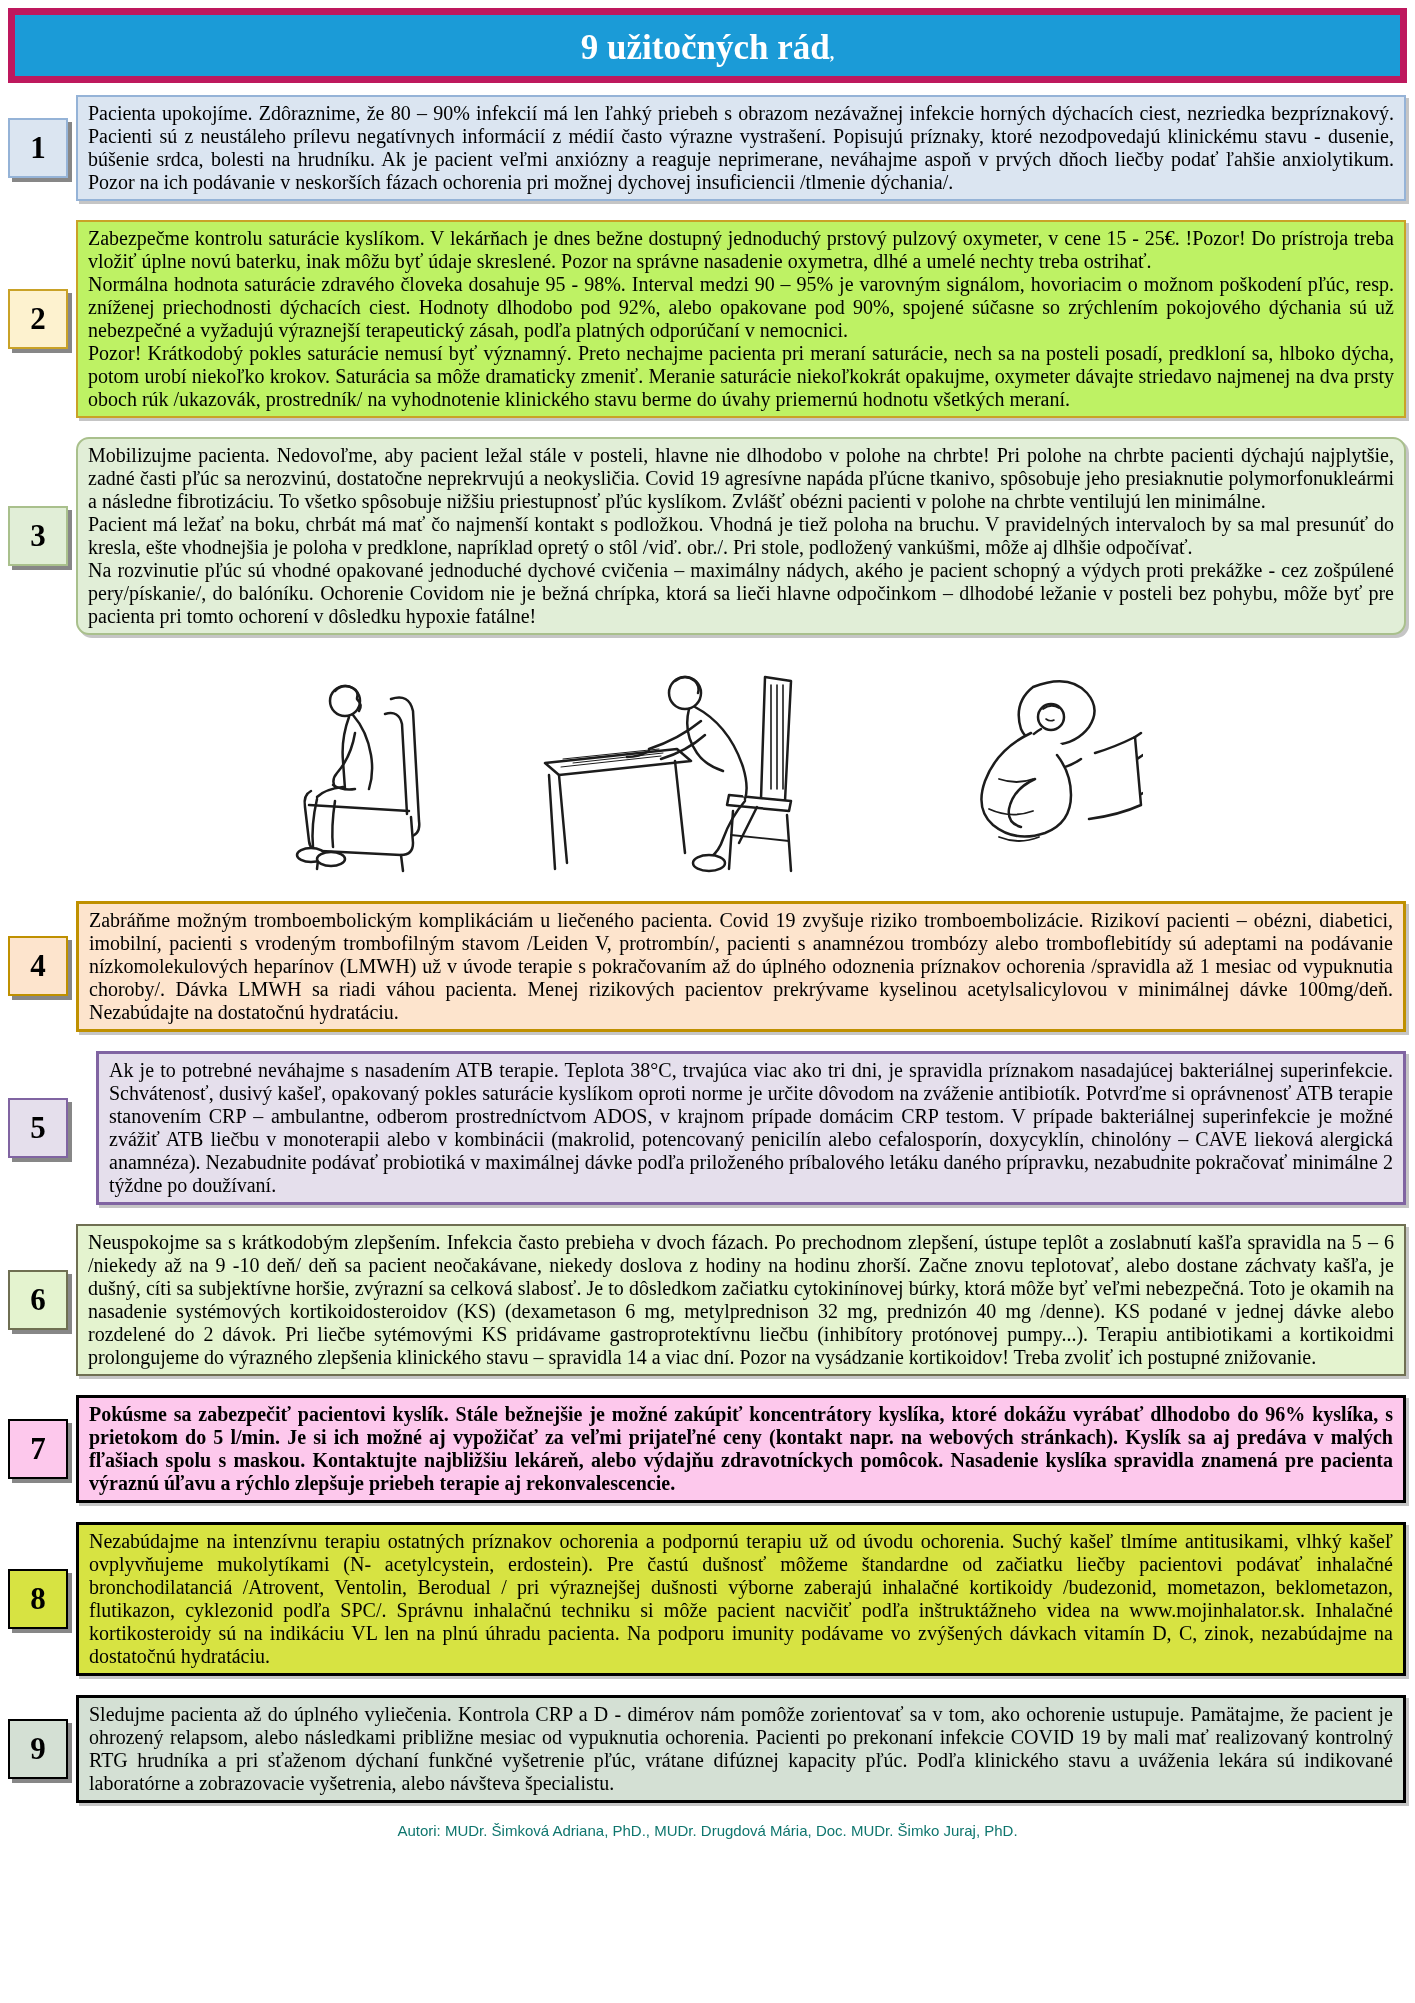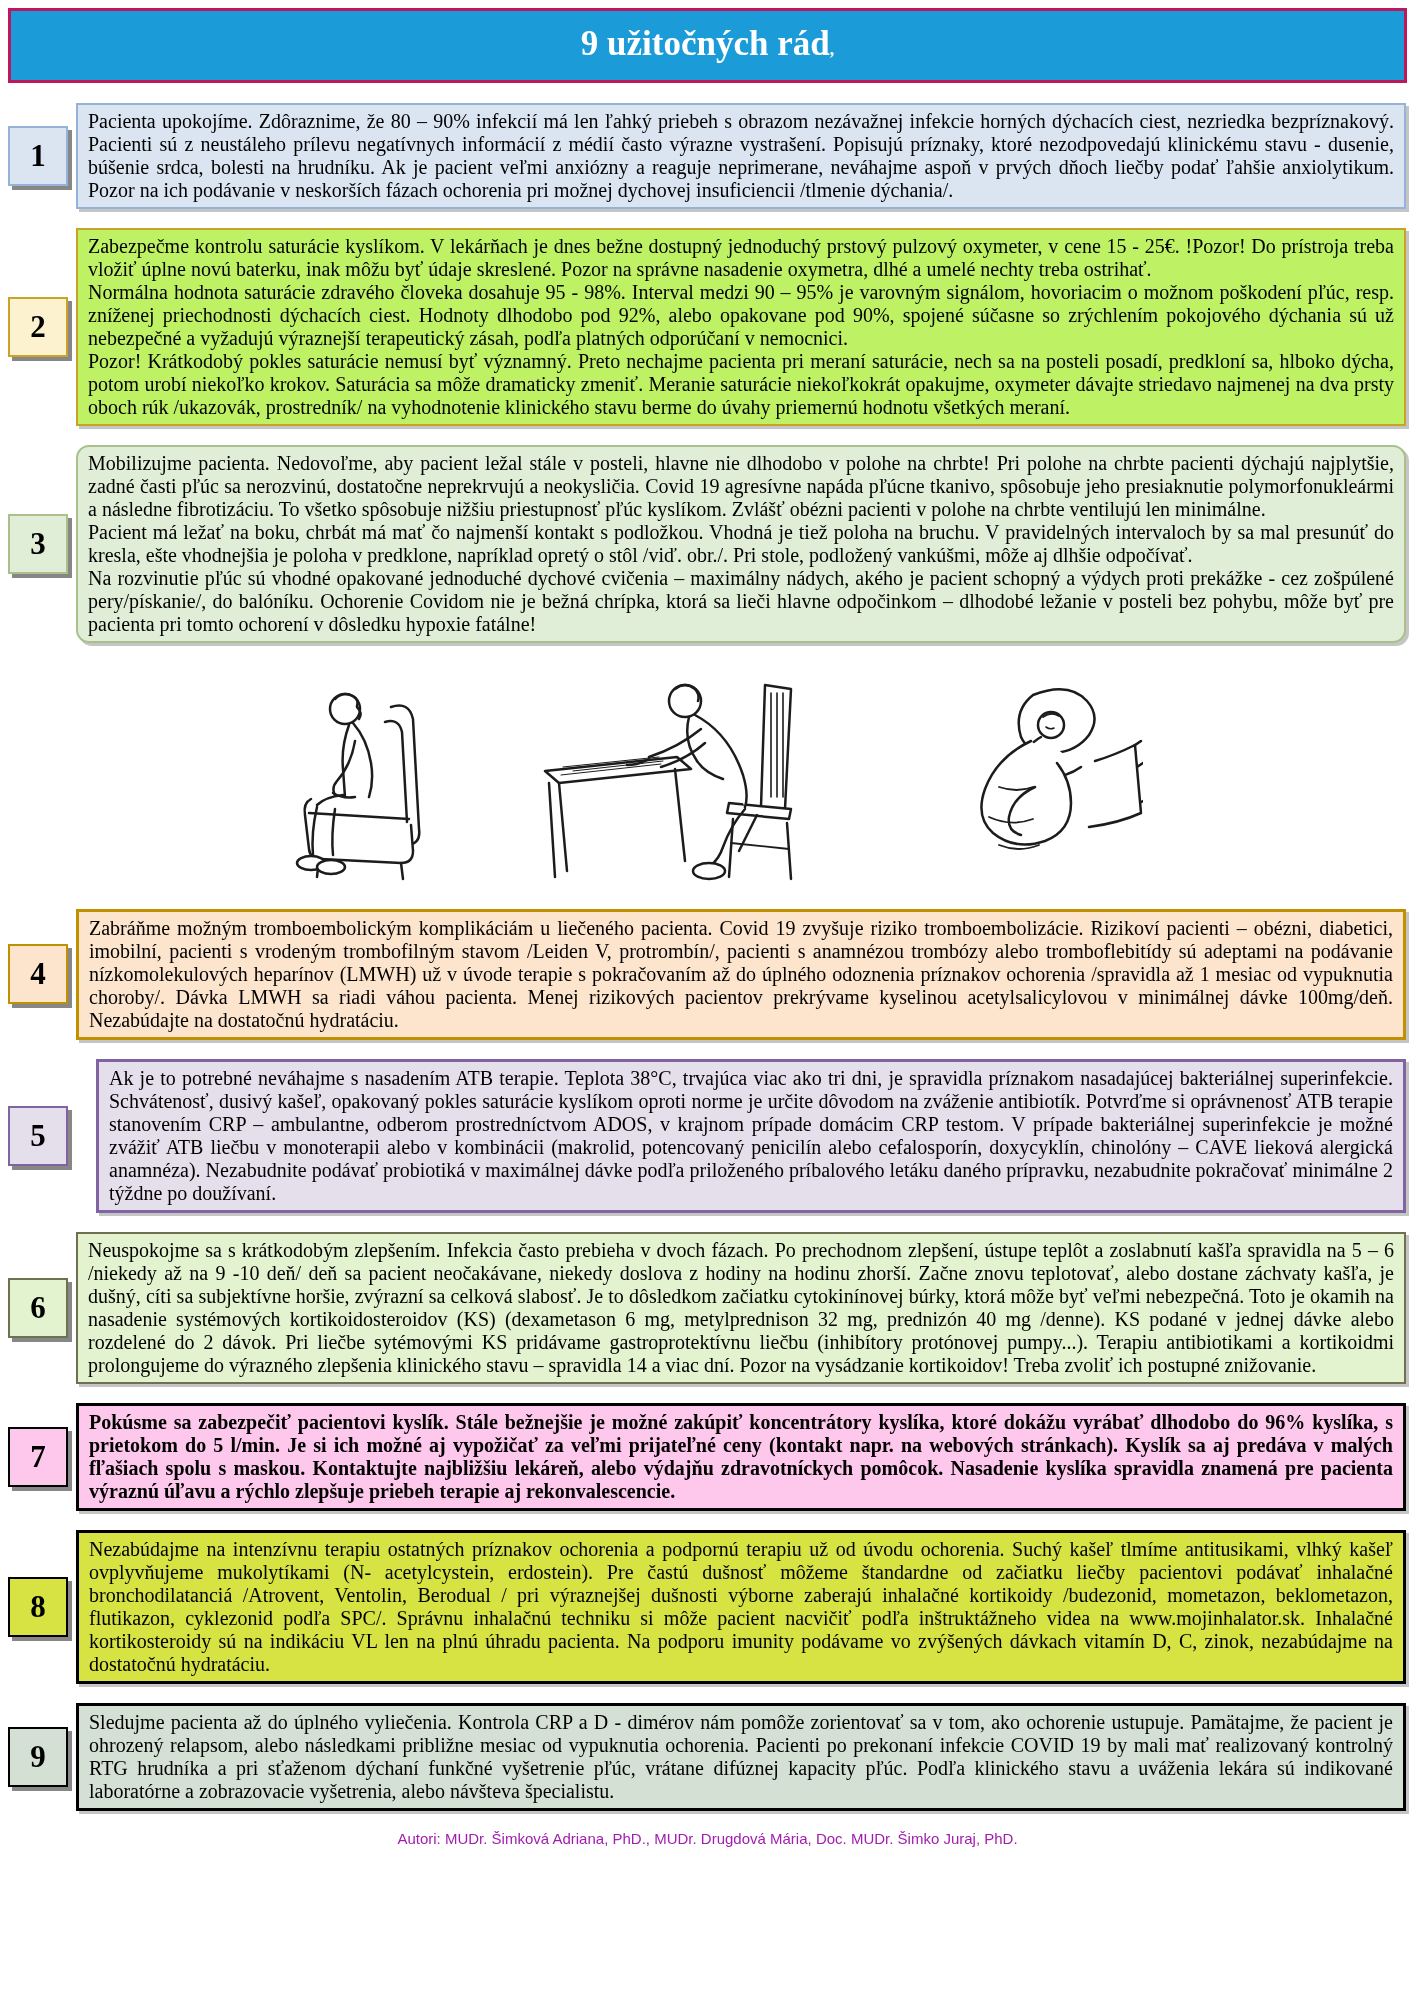--- a/index.html
+++ b/index.html
@@ -1,21 +1,21 @@
 <!DOCTYPE html>
 <html lang="sk"><head>
 <meta charset="utf-8">
 <style>
   html,body{margin:0;padding:0;background:#ffffff;}
   body{width:1415px;font-family:"Liberation Serif", serif;color:#000;}
   .page{padding:8px 0 14px 0;}
 
   
-  .header{margin:0 8px 20px 8px;background:#1b9bd7;border:3px solid #be185d;
-          text-align:center;padding:14px 10px 16px 10px;color:#fff;}
+  .header{margin:0 8px 12px 8px;background:#1b9bd7;border:7px solid #be185d;
+          text-align:center;padding:14px 10px 8px 10px;color:#fff;}
   .title{font-size:35px;font-weight:bold;line-height:1.1;}
   .title-comma{font-size:18px;font-weight:bold;}
   .subtitle{font-size:17px;margin-top:6px;color:#f4fbff;}
 
   
   .sections{}
   .section-row{display:flex;align-items:center;margin:0 9px 19px 8px;}
   .num-box{flex:0 0 auto;width:56px;height:56px;border:2px solid #888;
            display:flex;align-items:center;justify-content:center;
            font-size:31px;font-weight:bold;font-family:"Liberation Serif",serif;
@@ -26,21 +26,21 @@
   .para{margin:0;}
   .para.bold{font-weight:bold;}
 
   
   .illustrations{display:flex;justify-content:center;align-items:flex-end;
            gap:70px;margin:4px 40px 22px 40px;height:225px;}
   .illustration svg{display:block;}
 
   
   .footer{text-align:center;font-family:"Liberation Sans",sans-serif;
-          font-size:15px;color:#a21caf;margin-top:6px;}
+          font-size:15px;color:#0f766e;margin-top:6px;}
 </style>
 </head>
 <body>
 
 <div class="page">
 
   <div class="header">
     <div class="title"><span>9 užitočných rád</span><span class="title-comma">,</span></div>
   </div>
 

